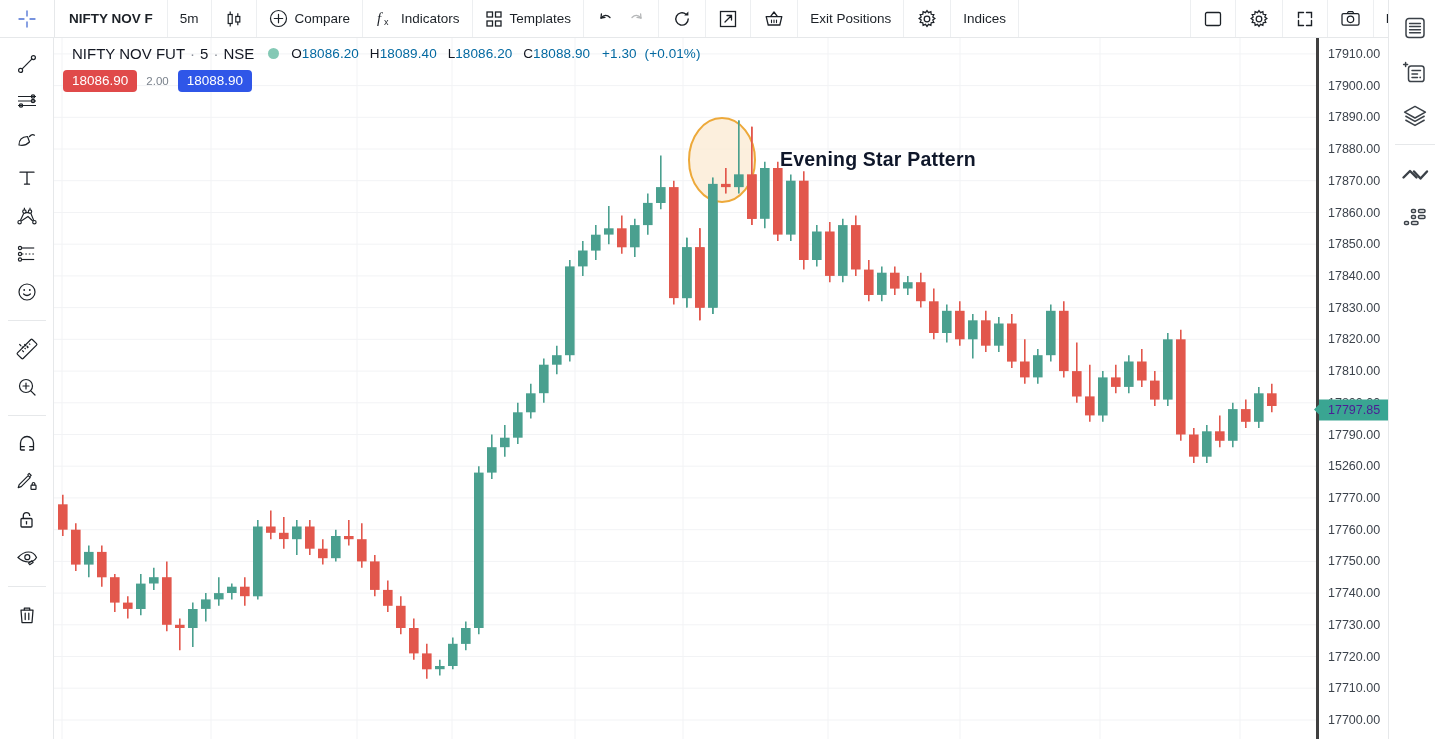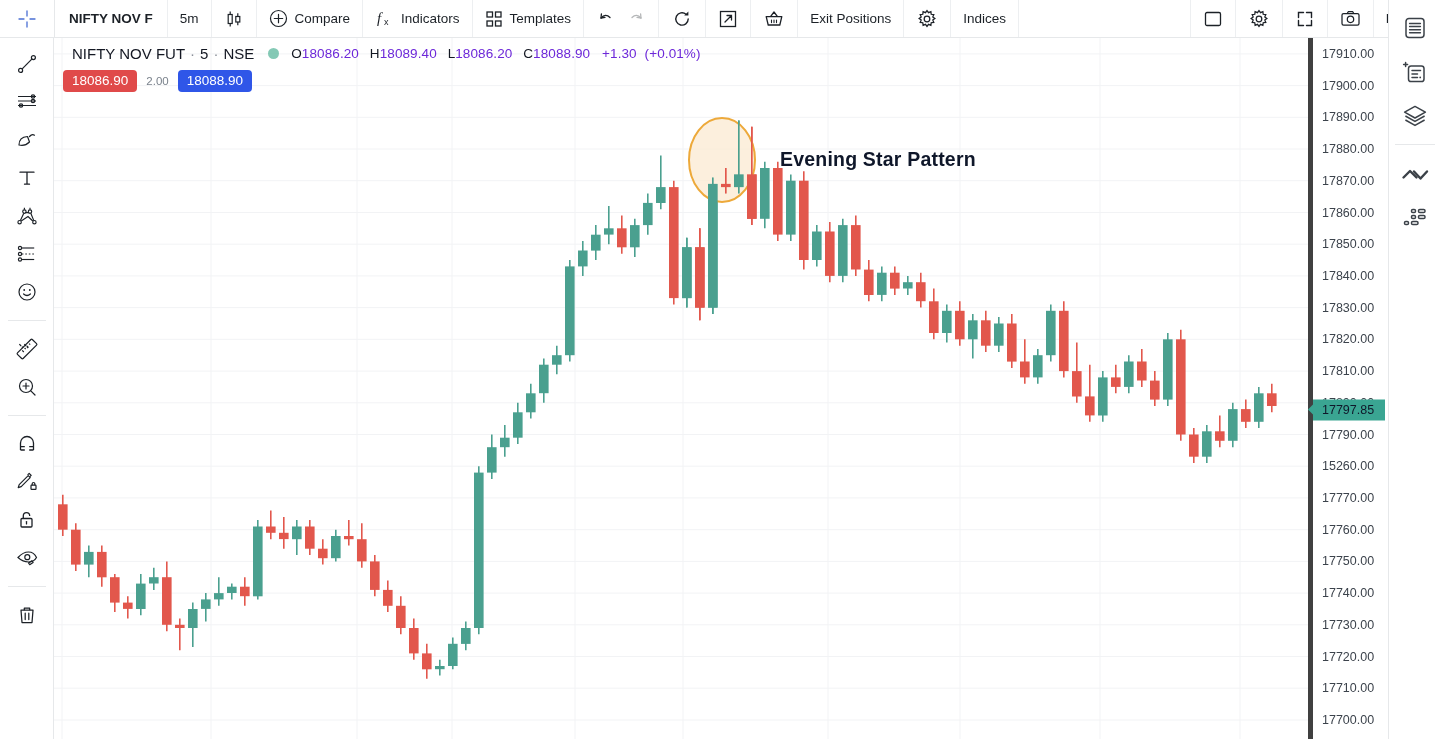--- a/index.html
+++ b/index.html
@@ -86,21 +86,21 @@
     display: flex; align-items: center; margin-left: 9px;
   }
   .legend .title { font-size: 15px; color: #131722; }
   .legend .dot {
     width: 11px; height: 11px; border-radius: 50%;
     background: #6fbfa8; opacity: .85; margin: 0 12px 0 14px;
     display: inline-block;
   }
   .legend .ohlc { font-size: 13.5px; letter-spacing: .1px; }
   .legend .ohlc .k { color: #131722; }
-  .legend .ohlc .v { color: #6d28d9; }
+  .legend .ohlc .v { color: #0369a1; }
   .quotes {
     position: absolute; top: 32px; left: 9px; z-index: 9;
     display: flex; align-items: center;
   }
   .pill {
     border-radius: 4px; color: #fff; font-size: 13.5px;
     padding: 3px 9px 4px;
   }
   .pill.bid { background: #e04a4a; }
   .pill.ask { background: #2f56e8; }
@@ -108,32 +108,32 @@
 
   
   .ann-text {
     position: absolute; z-index: 8;
     font-size: 19.5px; font-weight: bold; color: #2f6ae0;
     letter-spacing: .2px; white-space: nowrap;
   }
 
   
   .priceaxis {
-    position: absolute; top: 0; right: 8px; width: 72px; height: 701px;
-    border-left: 5px solid #404040; background: #fff;
+    position: absolute; top: 0; right: 0; width: 72px; height: 701px;
+    border-left: 3px solid #404040; background: #fff;
   }
   .ptick {
     position: absolute; left: 9px;
     font-size: 12.5px; color: #3c434c;
     transform: translateY(-50%);
     white-space: nowrap;
   }
   .curprice {
     position: absolute; left: 0px; width: 72px;
-    background: #3aa592; color: #0f172a;
+    background: #3aa592; color: #4c1d95;
     font-size: 12.5px; padding: 3px 0 4px 9px;
     transform: translateY(-50%);
     white-space: nowrap;
   }
   .curprice:after {
     content: ""; position: absolute; left: -5px; top: 50%;
     transform: translateY(-50%);
     border-top: 5px solid transparent; border-bottom: 5px solid transparent;
     border-right: 5px solid #3aa592;
   }

